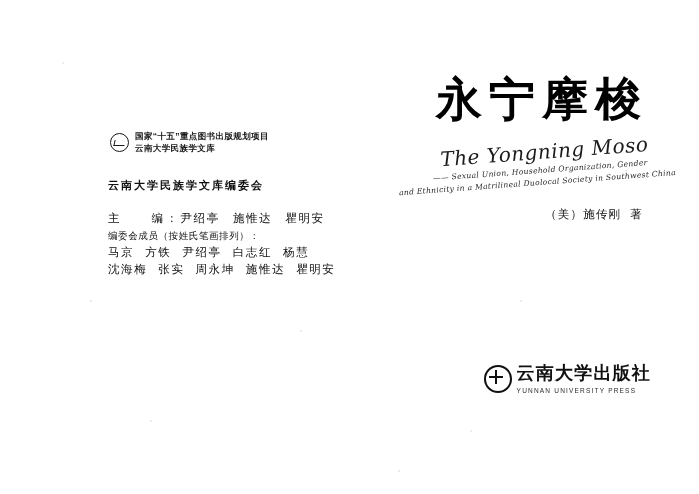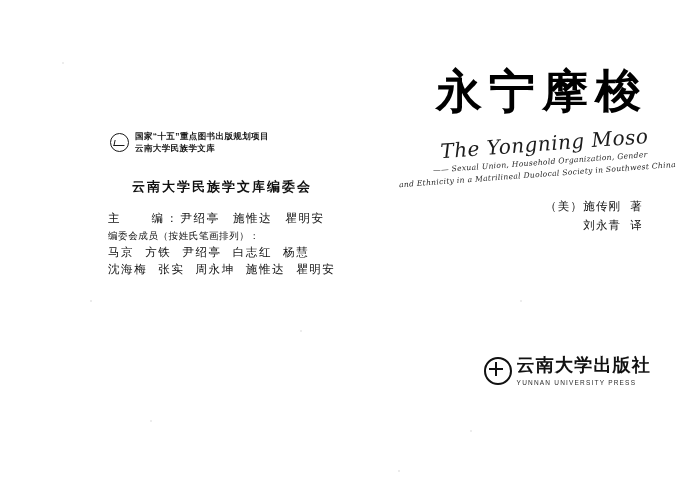--- a/index.html
+++ b/index.html
@@ -66,26 +66,25 @@
     line-height: 12px;
     color: #161616;
     letter-spacing: 0.4px;
     font-weight: bold;
     white-space: nowrap;
   }
   .committee-title {
     position: absolute;
     left: 108px;
     top: 178px;
-    font-size: 13px;
+    font-size: 11px;
     font-weight: bold;
     letter-spacing: 2.0px;
     color: #111111;
     white-space: nowrap;
-    margin-left: 24px;
   }
   .ed-block {
     position: absolute;
     left: 108px;
     top: 210px;
     font-size: 11.5px;
     color: #111111;
     line-height: 17px;
     white-space: nowrap;
   }
@@ -105,21 +104,21 @@
   }
   .name-sp {
     display: inline-block;
     width: 11px;
   }
 
   
   .right-page {
     position: absolute;
     left: 349px;
-    top: 4px;
+    top: 12px;
     width: 350px;
     height: 422px;
   }
   .main-title {
     position: absolute;
     right: 51px;
     top: 57px;
     font-family: "DejaVu Serif", serif;
     font-size: 46px;
     font-weight: bold;
@@ -276,23 +275,20 @@
 
     <div class="sub-lines">
       <div class="sub-line">—— Sexual Union, Household Organization, Gender</div>
       <div class="sub-line">and Ethnicity in a Matrilineal Duolocal Society in Southwest China</div>
     </div>
 
     <div class="authors">
       <span class="row">
         <span>（美）</span><span>施传刚</span><span class="auth-role">著</span>
       </span>
-      <span class="row">
-        <span style="display:inline-block;width:26px;"></span><span>刘永青</span><span class="auth-role">译</span>
-      </span>
     </div>
 
     <div class="publisher">
       <div class="pub-logo">
         <div class="ring"></div>
         <div class="bar1"></div>
         <div class="bar2"></div>
       </div>
       <div class="pub-text">
         <div class="pub-cn">云南大学出版社</div>

